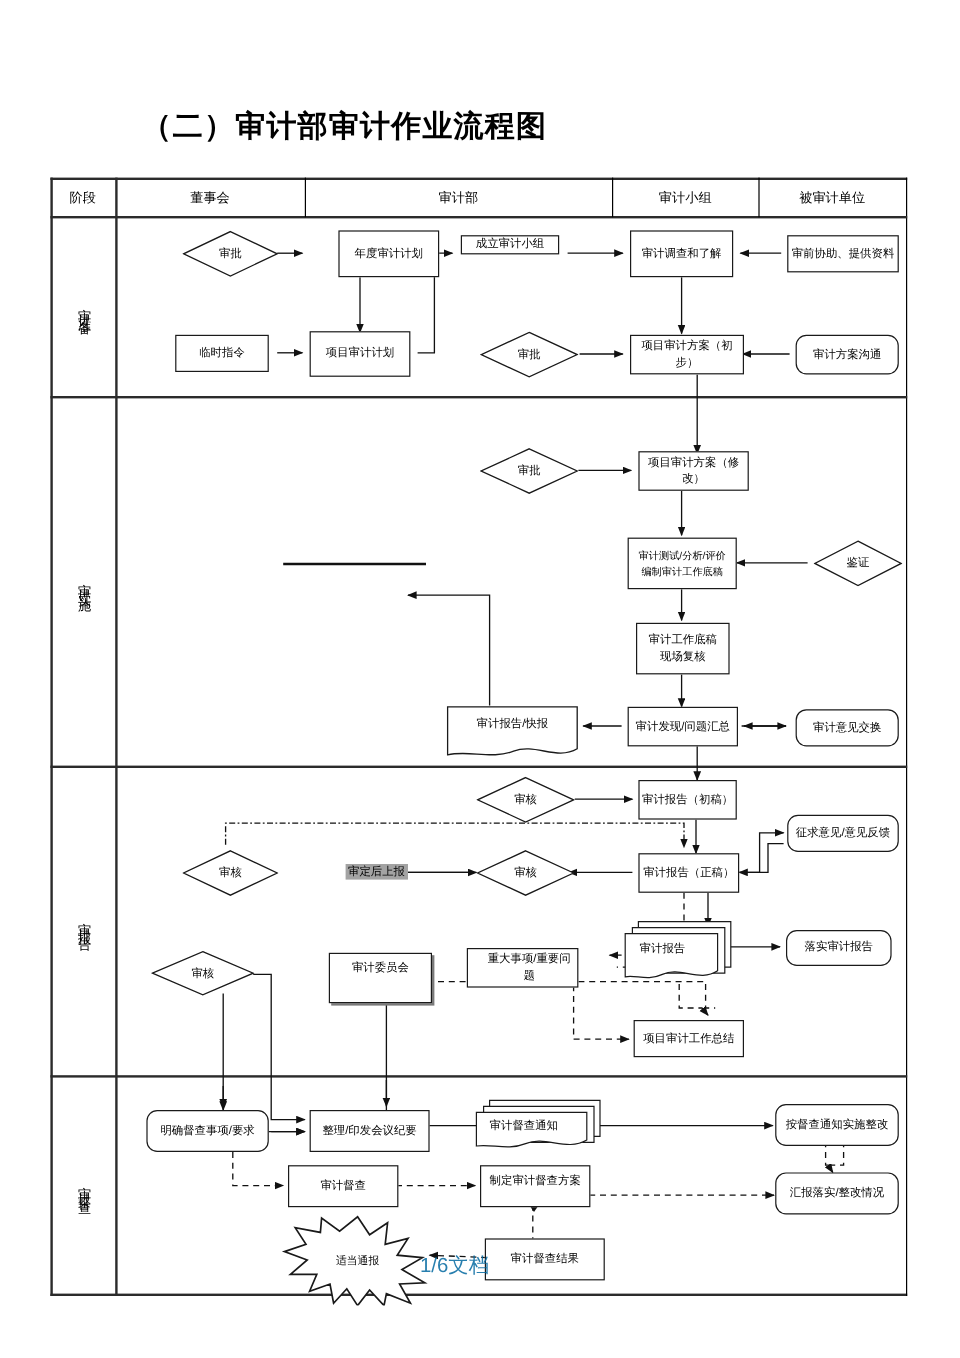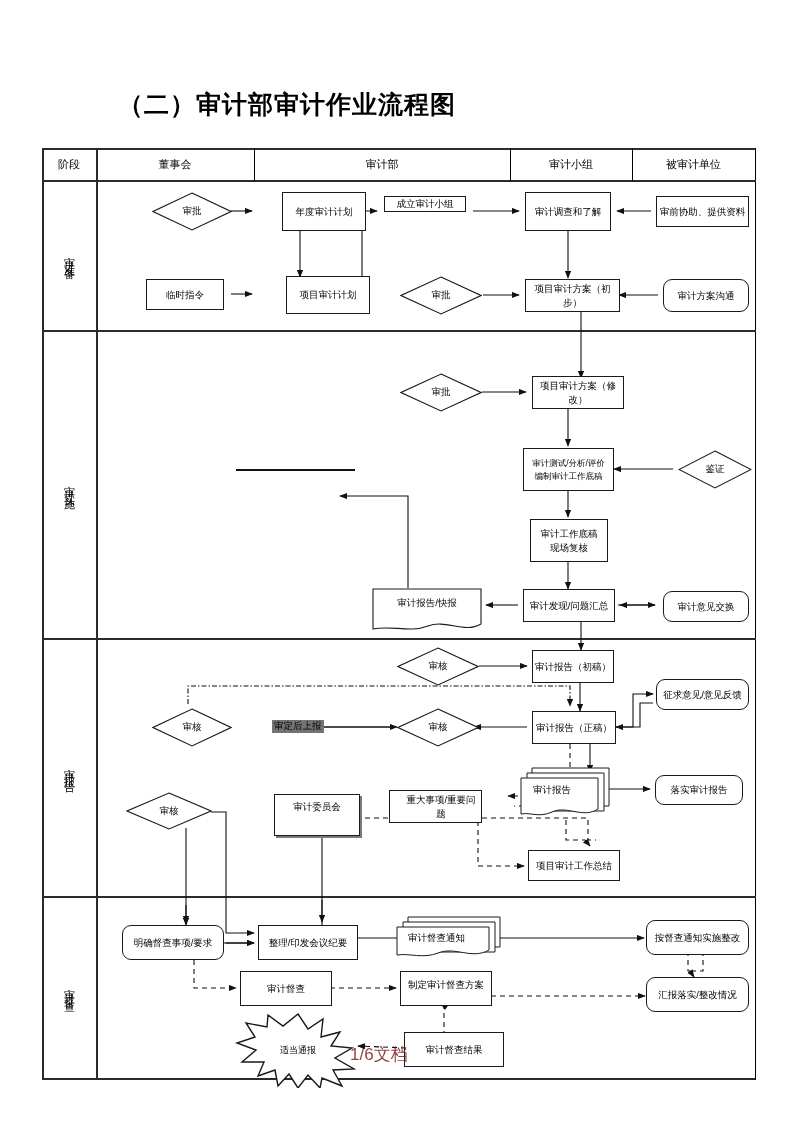--- a/index.html
+++ b/index.html
@@ -52,26 +52,26 @@
     font-size:9.5px;text-align:center;
   }
   .star-lbl{
     position:absolute;left:0;top:0;width:100%;height:100%;
     display:flex;align-items:center;justify-content:center;
     font-size:9px;
   }
   
   .conn{position:absolute;left:0;top:0;width:800px;height:1132px;pointer-events:none;}
   .edge-lbl{
-    position:absolute;font-size:9.5px;background:#737373;
-    padding:0 2px;white-space:nowrap;
+    position:absolute;font-size:9.5px;background:#a3a3a3;
+    padding:0 2px;white-space:nowrap;margin-left:16px;
   }
   #watermark{
     position:absolute;left:350px;top:1043px;
-    font-size:17px;color:#7f1d1d;opacity:.85;white-space:nowrap;
+    font-size:17px;color:#0369a1;opacity:.85;white-space:nowrap;
   }
 </style>
 </head>
 <body>
 
 <div id="page-title">（二）审计部审计作业流程图</div>
 
 <div id="chart-frame">
 
   <div class="hline thick" style="left:0;top:0;width:714px;height:2px;"></div>
@@ -244,21 +244,21 @@
 </div>
 
 <div class="node rect" style="left:656px;top:196px;width:93px;height:31px;">
   <span>审前协助、提供资料</span>
 </div>
 
 <div class="node rect" style="left:146px;top:279px;width:78px;height:31px;">
   <span>临时指令</span>
 </div>
 
-<div class="node rect" style="left:258px;top:276px;width:84px;height:38px;margin-left:28px;">
+<div class="node rect" style="left:258px;top:276px;width:84px;height:38px;">
   <span>项目审计计划</span>
 </div>
 
 <div class="diamond-wrap" style="left:400px;top:276px;width:82px;height:39px;">
   <svg width="82" height="39" xmlns="http://www.w3.org/2000/svg">
       <polygon points="41,1 81,19.5 41,38 1,19.5" fill="#fff" stroke="#1a1a1a" stroke-width="1.1"></polygon>
     </svg>
   <div class="diamond-lbl">审批</div>
 </div>
 

